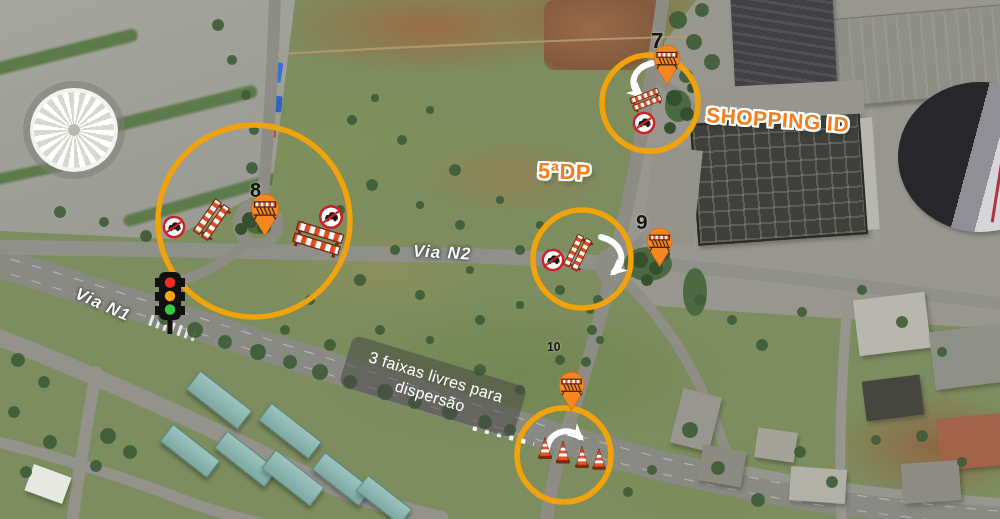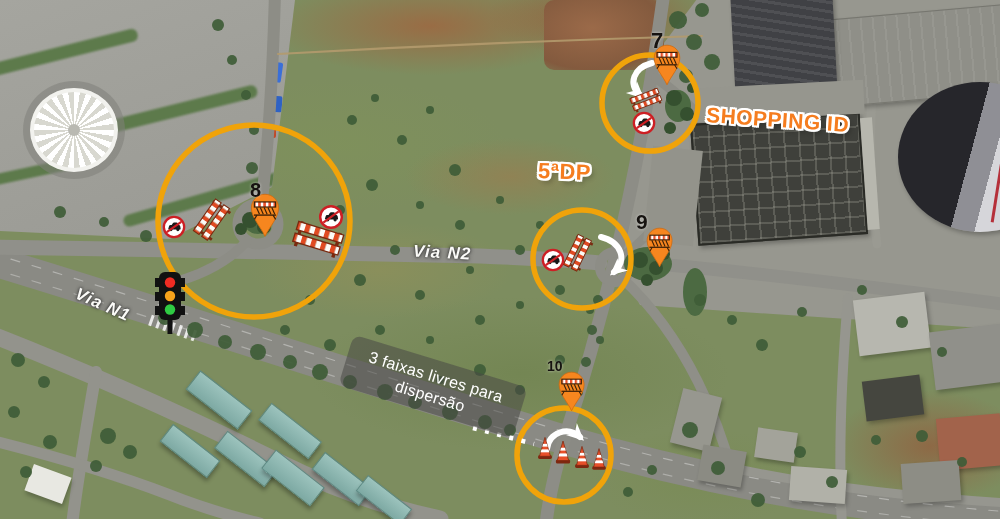--- a/index.html
+++ b/index.html
@@ -410,15 +410,15 @@
   <div class="road-label" style="left:80px;top:284px;transform:rotate(24deg);transform-origin:left top;">Via N1</div>
 
   <div class="note">
     <span>3 faixas livres para</span>
     <span>dispersão</span>
   </div>
 
   <div class="marker-number" style="left:651px;top:28px;font-size:22px;">7</div>
   <div class="marker-number" style="left:250px;top:179px;font-size:20px;">8</div>
   <div class="marker-number" style="left:636px;top:210px;">9</div>
-  <div class="marker-number" style="left:547px;top:358px;font-size:14px;">10</div>
+  <div class="marker-number" style="left:547px;top:340px;font-size:12px;">10</div>
 
 </div>
 
 </body></html>

